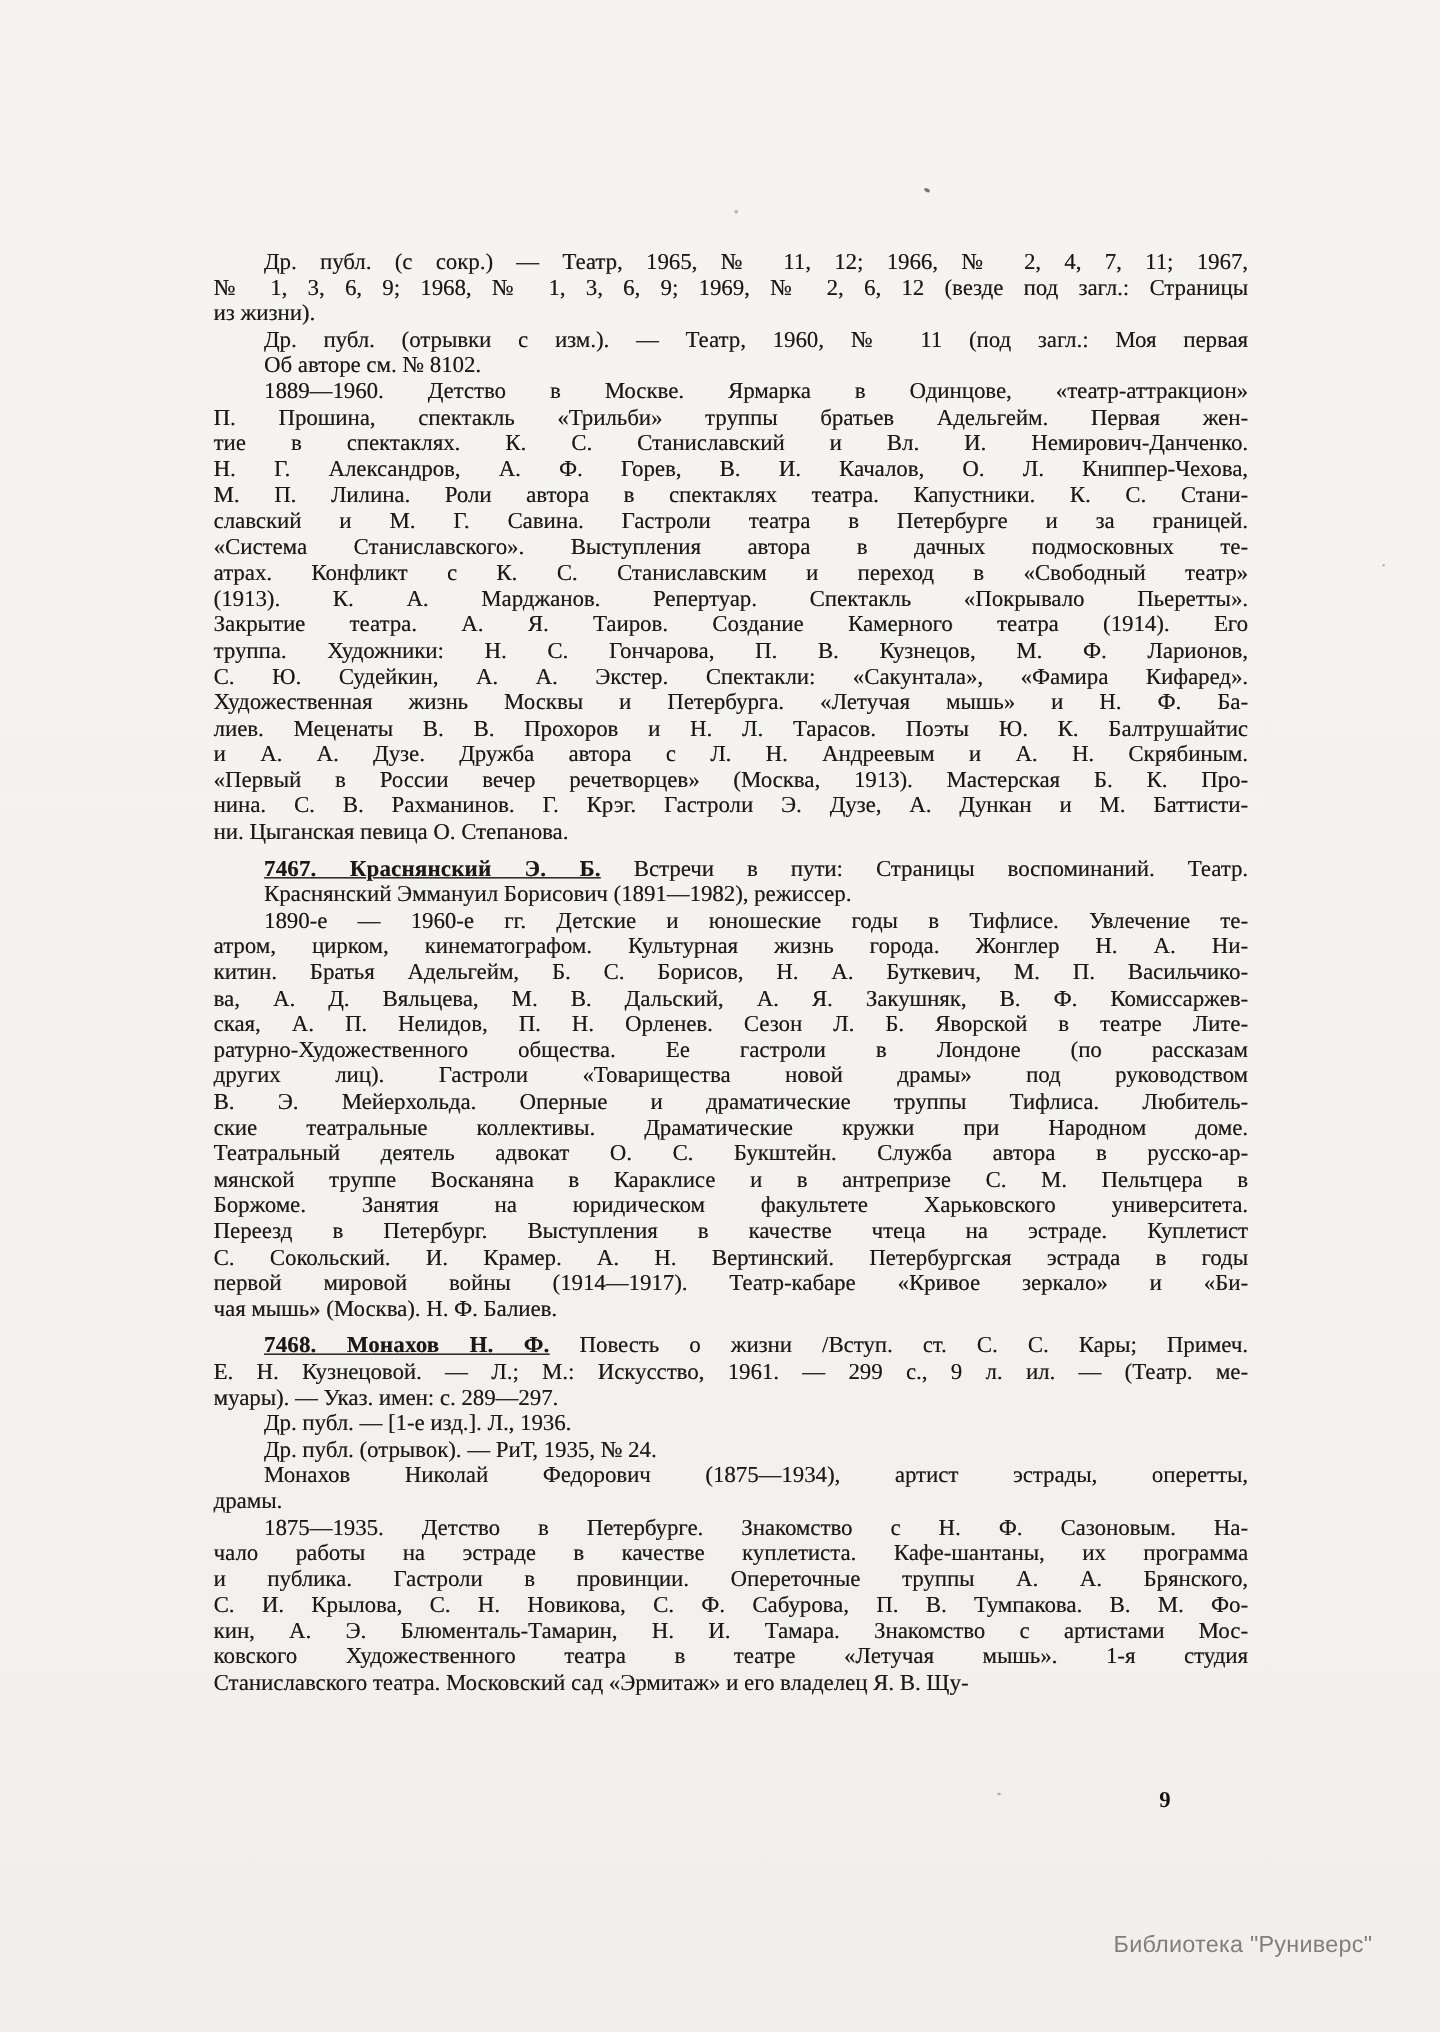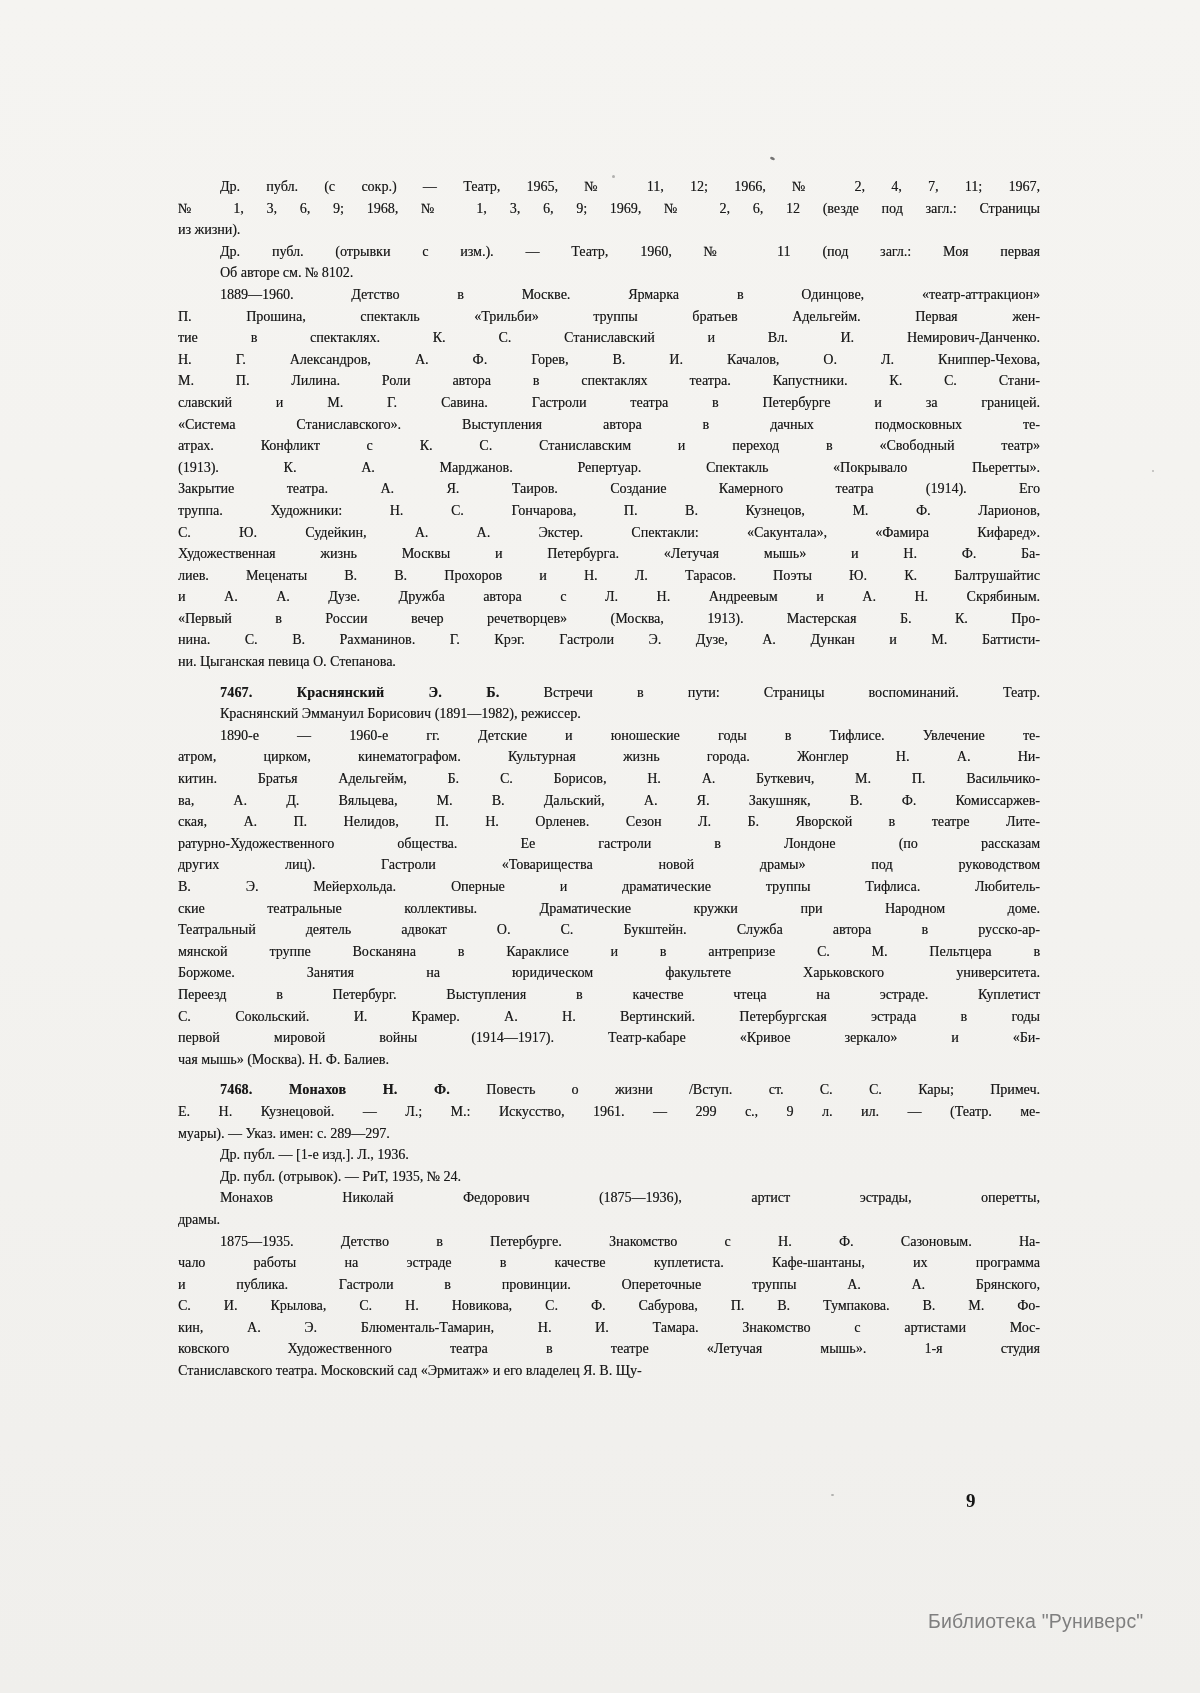--- a/index.html
+++ b/index.html
@@ -11,37 +11,37 @@
     overflow: hidden;
   }
   .page {
     position: absolute;
     inset: 0;
     background: linear-gradient(180deg, #f5f4f1 0%, #f3f2ef 55%, #f0efec 100%);
   }
   .text-column {
     position: absolute;
     left: 178px;
-    top: 176px;
+    top: 208px;
     width: 862px;
     font-family: "Liberation Serif", "DejaVu Serif", serif;
-    font-size: 14px;
+    font-size: 19px;
     line-height: 21.6px;
     color: #191919;
     text-shadow: 0.25px 0 0 rgba(20,20,20,0.55);
   }
   .para { margin: 0; }
   .para.gap { margin-top: 9px; }
   .line {
     text-align: justify;
     text-align-last: justify;
   }
   .line.first { padding-left: 42px; }
   .line.last { text-align-last: left; }
-  .line b { font-weight: bold; letter-spacing: 0.2px; }
+  .line b { font-weight: bold; letter-spacing: 0.2px; text-decoration: underline; }
   .page-number {
     position: absolute;
     left: 966px;
     top: 1490px;
     font-family: "Liberation Serif", "DejaVu Serif", serif;
     font-size: 19px;
     font-weight: bold;
     color: #141414;
   }
   .watermark {
@@ -129,21 +129,21 @@
         <div class="line">Е. Н. Кузнецовой. — Л.; М.: Искусство, 1961. — 299 с., 9 л. ил. — (Театр. ме-</div>
         <div class="line last">муары). — Указ. имен: с. 289—297.</div>
       </div>
       <div class="para">
         <div class="line first last">Др. публ. — [1-е изд.]. Л., 1936.</div>
       </div>
       <div class="para">
         <div class="line first last">Др. публ. (отрывок). — РиТ, 1935, № 24.</div>
       </div>
       <div class="para">
-        <div class="line first">Монахов Николай Федорович (1875—1936), артист эстрады, оперетты,</div>
+        <div class="line first">Монахов Николай Федорович (1875—1934), артист эстрады, оперетты,</div>
         <div class="line last">драмы.</div>
       </div>
       <div class="para">
         <div class="line first">1875—1935. Детство в Петербурге. Знакомство с Н. Ф. Сазоновым. На-</div>
         <div class="line">чало работы на эстраде в качестве куплетиста. Кафе-шантаны, их программа</div>
         <div class="line">и публика. Гастроли в провинции. Опереточные труппы А. А. Брянского,</div>
         <div class="line">С. И. Крылова, С. Н. Новикова, С. Ф. Сабурова, П. В. Тумпакова. В. М. Фо-</div>
         <div class="line">кин, А. Э. Блюменталь-Тамарин, Н. И. Тамара. Знакомство с артистами Мос-</div>
         <div class="line">ковского Художественного театра в театре «Летучая мышь». 1-я студия</div>
         <div class="line last">Станиславского театра. Московский сад «Эрмитаж» и его владелец Я. В. Щу-</div>

